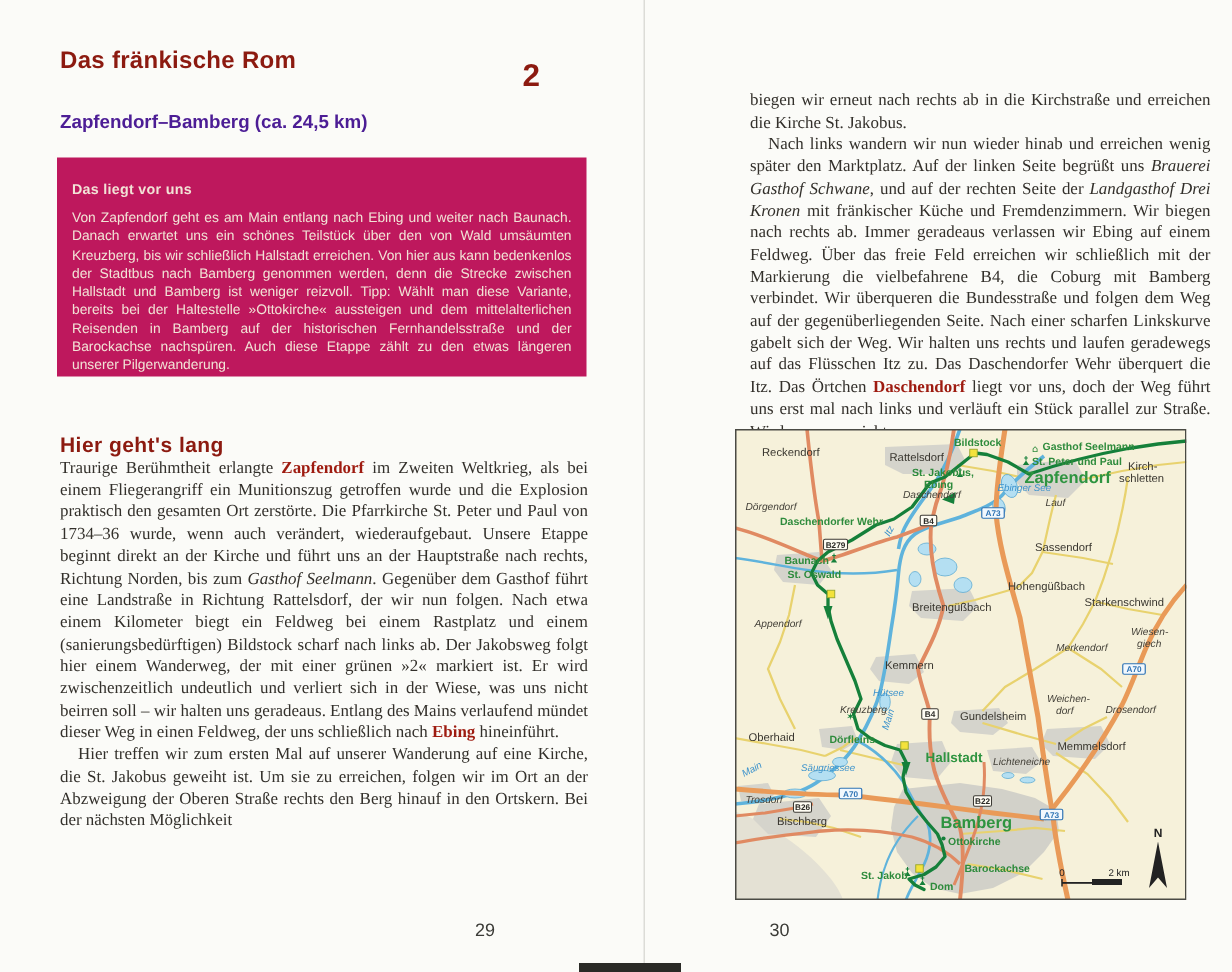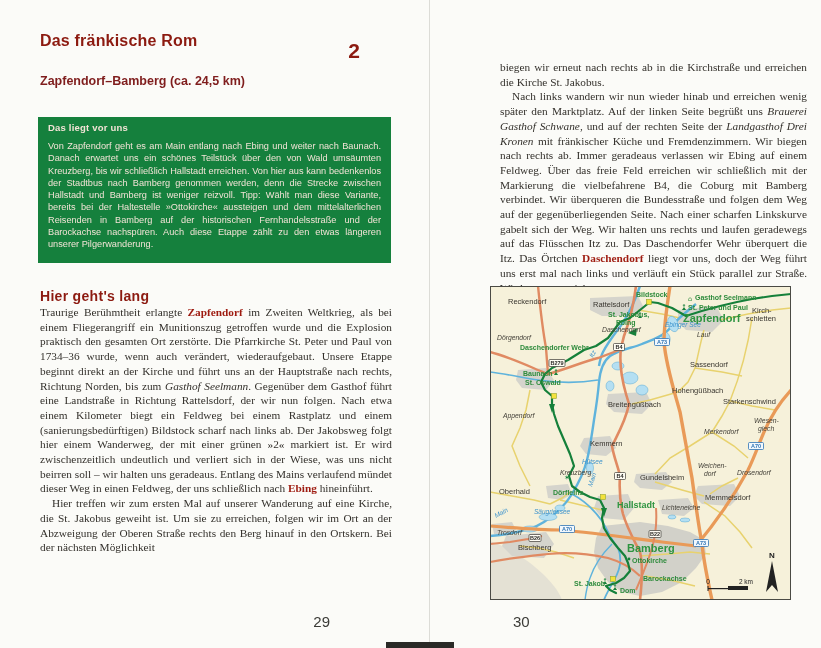--- a/index.html
+++ b/index.html
@@ -2,35 +2,35 @@
 <html><head>
 <meta charset="utf-8">
 <style>
   html,body{margin:0;padding:0;}
   body{width:821px;height:648px;position:relative;background:#fbfbf8;overflow:hidden;
        font-family:"Liberation Sans",sans-serif;}
   .abs{position:absolute;}
   
   .chapter-title{left:40px;top:32px;width:290px;font-size:16px;font-weight:bold;color:#8c1a10;letter-spacing:.2px;}
   .chapter-num{left:320px;top:39px;width:40px;font-size:21px;font-weight:bold;color:#8c1a10;text-align:right;}
-  .subtitle{left:40px;top:74px;width:352px;font-size:12.5px;font-weight:bold;color:#7f1d1d;}
-  .info-box{left:38px;top:117px;width:353px;height:146px;background:#15803d;color:#f2e3d6;
-            box-sizing:border-box;padding:5px 10px 0 10px;overflow:hidden;}
+  .subtitle{left:40px;top:74px;width:352px;font-size:12.5px;font-weight:bold;color:#4c1d95;}
+  .info-box{left:38px;top:105px;width:353px;height:146px;background:#be185d;color:#f2e3d6;
+            box-sizing:border-box;padding:16px 10px 0 10px;overflow:hidden;}
   .info-box h3{margin:0 0 7px 0;font-size:9.5px;font-weight:bold;letter-spacing:.2px;}
   .info-box p{margin:0;font-size:9.2px;line-height:12.3px;text-align:justify;}
   .section-heading{left:40px;top:288px;width:352px;font-size:14px;font-weight:bold;color:#8c1a10;letter-spacing:.3px;}
   .body-col{font-family:"Liberation Serif",serif;font-size:11.3px;line-height:14.7px;
             color:#33302b;text-align:justify;}
   .body-left{left:40px;top:305px;width:352px;}
   .body-right{left:487px;top:60px;width:307px;margin-left:13px;}
   .body-col p{margin:0;}
   .body-col p.ind{text-indent:12px;}
   .hl{color:#9e1b10;font-weight:bold;}
   .it{font-style:italic;}
-  .pagenum{font-size:15px;color:#3b3b37;}
+  .pagenum{font-size:12px;color:#3b3b37;}
   .pn-left{left:300px;top:613px;width:30px;text-align:right;}
   .pn-right{left:489px;top:613px;width:30px;margin-left:24px;}
   .gutter{left:429px;top:0;width:1px;height:648px;background:#dcdcd7;}
   .printmark{left:386px;top:642px;width:68px;height:6px;background:#2a2a27;}
   
   .map-wrap{left:490px;top:286px;width:301px;height:314px;}
   svg{display:block;}
   .tn{font:7.5px "Liberation Sans",sans-serif;fill:#39362f;}
   .tv{font:italic 6.8px "Liberation Sans",sans-serif;fill:#45423a;}
   .tg{font:bold 7px "Liberation Sans",sans-serif;fill:#2e8b3c;}

